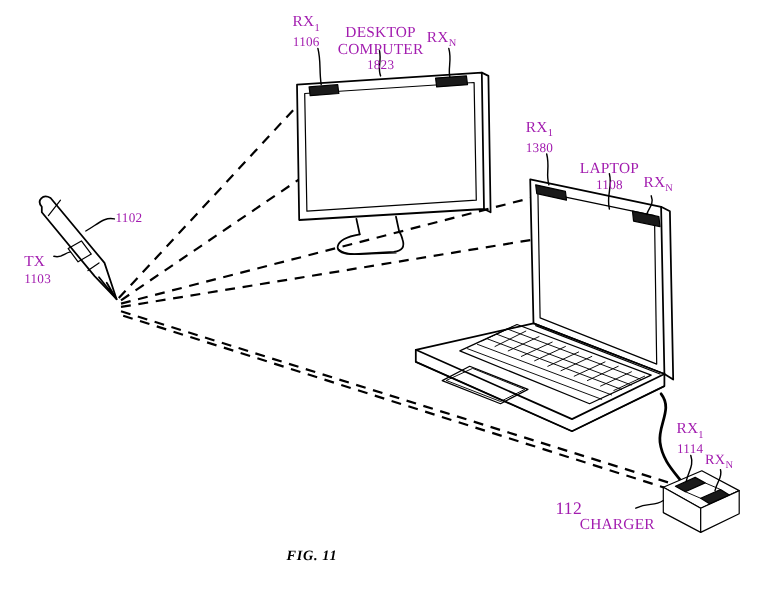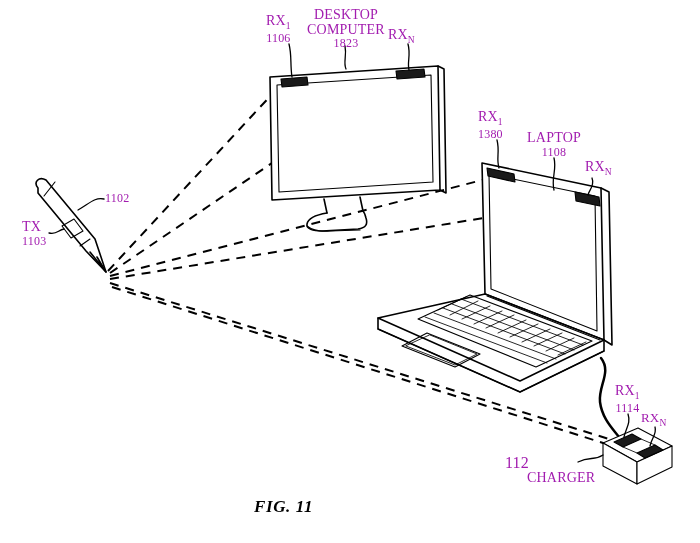--- a/index.html
+++ b/index.html
@@ -44,32 +44,32 @@
     font-family: "Liberation Serif", "DejaVu Serif", serif;
     color: #a21caf;
     white-space: nowrap;
     line-height: 1.04;
     letter-spacing: 0.2px;
   }
   .lbl-main { font-size: 14px; }
   .lbl-num  { font-size: 12px; }
   .lbl-rx   { font-size: 14px; }
   .sub { font-size: 9.5px; vertical-align: sub; }
-  .ctr { text-align: center; }
+  .ctr { text-align: center; margin-top: 16px; }
 
   #fig-caption {
     position: absolute;
     left: 0;
     top: 497px;
     width: 567px;
     text-align: center;
     font-family: "Liberation Serif", "DejaVu Serif", serif;
     font-weight: bold;
     font-style: italic;
-    font-size: 17px;
+    font-size: 13px;
     letter-spacing: 0.6px;
   }
 </style>
 </head>
 <body>
 
 <div id="figure-root">
 
   <svg id="figure-svg" viewBox="0 0 700 543">
 
@@ -186,21 +186,21 @@
     </g>
 
     <path class="leader" d="M578,462 C590,456 594,461 603,455"></path>
 
     <path class="leader" d="M628,414 C631,423 626,428 624,437"></path>
     <path class="leader" d="M655,427 C657,434 652,437 650,446"></path>
   </svg>
 
   <div class="lbl lbl-num" style="left:105px; top:192px;">1102</div>
 
-  <div class="lbl lbl-main" style="left:22px; top:220px; text-align:left;">
+  <div class="lbl lbl-main" style="left:22px; top:232px; text-align:left;">
     <div>TX</div>
     <div class="lbl-num">1103</div>
   </div>
 
   <div class="lbl" style="left:266px; top:14px; text-align:center;">
     <div class="lbl-rx"><span>RX</span><span class="sub">1</span></div>
     <div class="lbl-num">1106</div>
   </div>
 
   <div class="lbl ctr" style="left:297px; top:8px; width:98px;">

